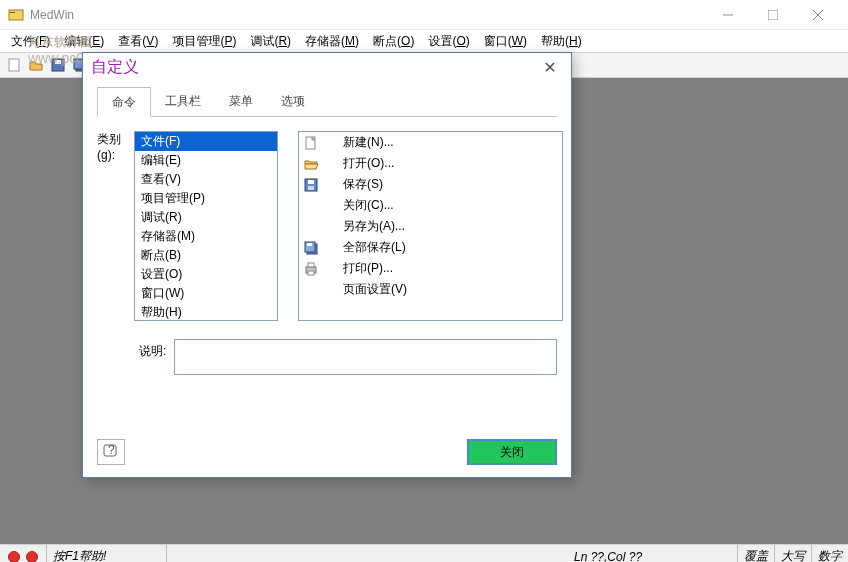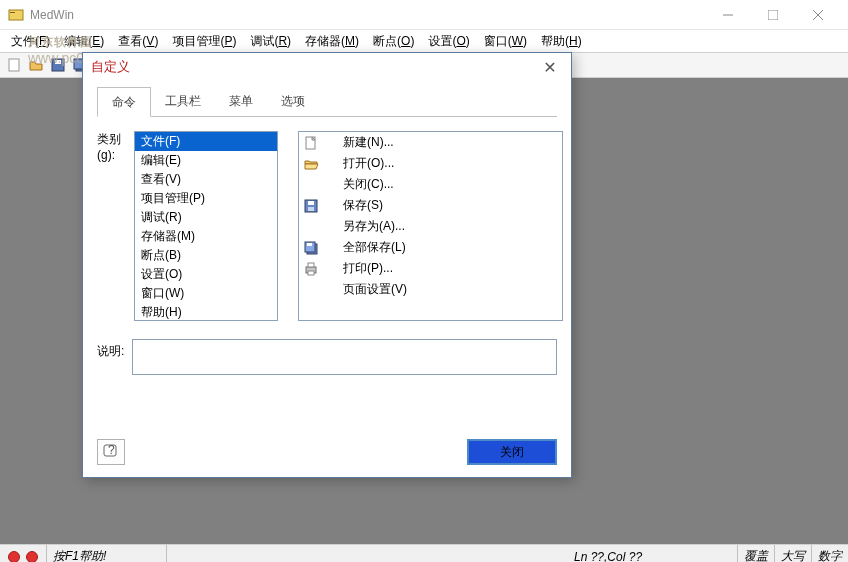--- a/index.html
+++ b/index.html
@@ -26,21 +26,21 @@
 .statusbar .cell { padding: 0 6px; border-right: 1px solid #c0c0c0; height: 100%; display: flex; align-items: center; }
 .statusbar .spacer { flex: 1; border-right: 1px solid #c0c0c0; }
 
 
 .watermark { position: absolute; top: 24px; left: 28px; color: #b8ad99; font-size: 24px; font-weight: bold; z-index: 5; pointer-events: none; opacity: 0.85; letter-spacing: 1px; }
 .watermark .small { font-size: 14px; display: block; margin-top: -2px; letter-spacing: 0; font-weight: normal; color: #b8ad99; }
 
 
 .dialog { position: absolute; top: 52px; left: 82px; width: 490px; height: 426px; background: #fff; border: 1px solid #5a7aa0; box-shadow: 3px 3px 12px rgba(0,0,0,0.25); z-index: 10; display: flex; flex-direction: column; }
 .dialog-titlebar { height: 28px; display: flex; align-items: center; padding: 0 8px; }
-.dialog-titlebar .title { flex: 1; font-size: 13px; color: #b91c1c; }
+.dialog-titlebar .title { flex: 1; font-size: 16px; color: #a21caf; }
 .dialog-titlebar .close { width: 26px; height: 20px; display: flex; align-items: center; justify-content: center; color: #555; font-size: 16px; }
 .dialog-body { flex: 1; padding: 6px 14px 12px 14px; display: flex; flex-direction: column; }
 
 .tabstrip { display: flex; border-bottom: 1px solid #c0c0c0; margin-bottom: 14px; }
 .tabstrip .tab { padding: 6px 14px 5px 14px; color: #444; cursor: default; }
 .tabstrip .tab.active { border: 1px solid #c0c0c0; border-bottom: 1px solid #fff; margin-bottom: -1px; background: #fff; text-align: right; }
 
 .panels { display: flex; gap: 20px; }
 .panel-col { display: flex; }
 .panel-label { margin-bottom: 4px; color: #000; }
@@ -48,27 +48,27 @@
 .listbox::-webkit-scrollbar { width: 17px; }
 .listbox::-webkit-scrollbar-track { background: #f0f0f0; }
 .listbox::-webkit-scrollbar-thumb { background: #c8c8c8; border: 1px solid #a8a8a8; }
 .listbox .item { padding: 1px 6px; white-space: nowrap; }
 .listbox .item.selected { background: #0a64d0; color: #fff; }
 
 .cmdbox { border: 1px solid #8ca0b8; background: #fff; width: 265px; height: 190px; overflow: hidden; }
 .cmdbox .cmd { display: flex; align-items: center; padding: 1px 4px; gap: 24px; height: 21px; }
 .cmdbox .cmd .ic { width: 16px; height: 16px; display: flex; align-items: center; justify-content: center; flex-shrink: 0; }
 
-.desc-row { display: flex; margin-top: 18px; gap: 8px; }
+.desc-row { display: flex; margin-top: 18px; gap: 8px; margin-left: 42px; }
 .desc-label { padding-top: 4px; }
 .desc-box { flex: 1; height: 36px; border: 1px solid #8ca0b8; background: #fff; }
 
 .dialog-footer { display: flex; align-items: center; margin-top: auto; padding-top: 12px; }
 .help-btn { width: 28px; height: 26px; border: 1px solid #b0b0b0; display: flex; align-items: center; justify-content: center; background: #fdfdfd; }
-.close-btn { margin-left: auto; width: 90px; height: 26px; border: 2px solid #4a88c8; background: #1d4ed8; display: flex; align-items: center; justify-content: center; color: #000; }
+.close-btn { margin-left: auto; width: 90px; height: 26px; border: 2px solid #4a88c8; background: #22c55e; display: flex; align-items: center; justify-content: center; color: #000; }
 </style>
 </head>
 <body>
 
 <div class="titlebar">
   <span class="app-icon">
     <svg viewBox="0 0 16 16">
         <rect x="1" y="3" width="14" height="10" fill="#f0d060" stroke="#a08020"></rect>
         <rect x="2" y="5" width="5" height="1" fill="#806020"></rect>
       </svg>
@@ -192,32 +192,32 @@
             <div class="cmd">
               <span class="ic">
                 <svg width="16" height="16">
                   <path d="M2 5h4l1 1h7v2H2z" fill="#f0d070" stroke="#a07020"></path>
                   <path d="M2 8h13l-2 5H2z" fill="#f8e090" stroke="#a07020"></path>
                 </svg>
               </span>
               <span>打开(O)...</span>
             </div>
             <div class="cmd">
-              <span class="ic"></span>
-              <span>关闭(C)...</span>
-            </div>
-            <div class="cmd">
               <span class="ic">
                 <svg width="16" height="16">
                   <rect x="2" y="2" width="12" height="12" fill="#6888c8" stroke="#304060"></rect>
                   <rect x="5" y="3" width="6" height="4" fill="#fff"></rect>
                   <rect x="5" y="9" width="6" height="4" fill="#c8d8f0"></rect>
                 </svg>
               </span>
               <span>保存(S)</span>
+            </div>
+            <div class="cmd">
+              <span class="ic"></span>
+              <span>关闭(C)...</span>
             </div>
             <div class="cmd">
               <span class="ic"></span>
               <span>另存为(A)...</span>
             </div>
             <div class="cmd">
               <span class="ic">
                 <svg width="16" height="16">
                   <rect x="4" y="4" width="10" height="10" fill="#6888c8" stroke="#304060"></rect>
                   <rect x="2" y="2" width="10" height="10" fill="#88a8e8" stroke="#304060"></rect>

